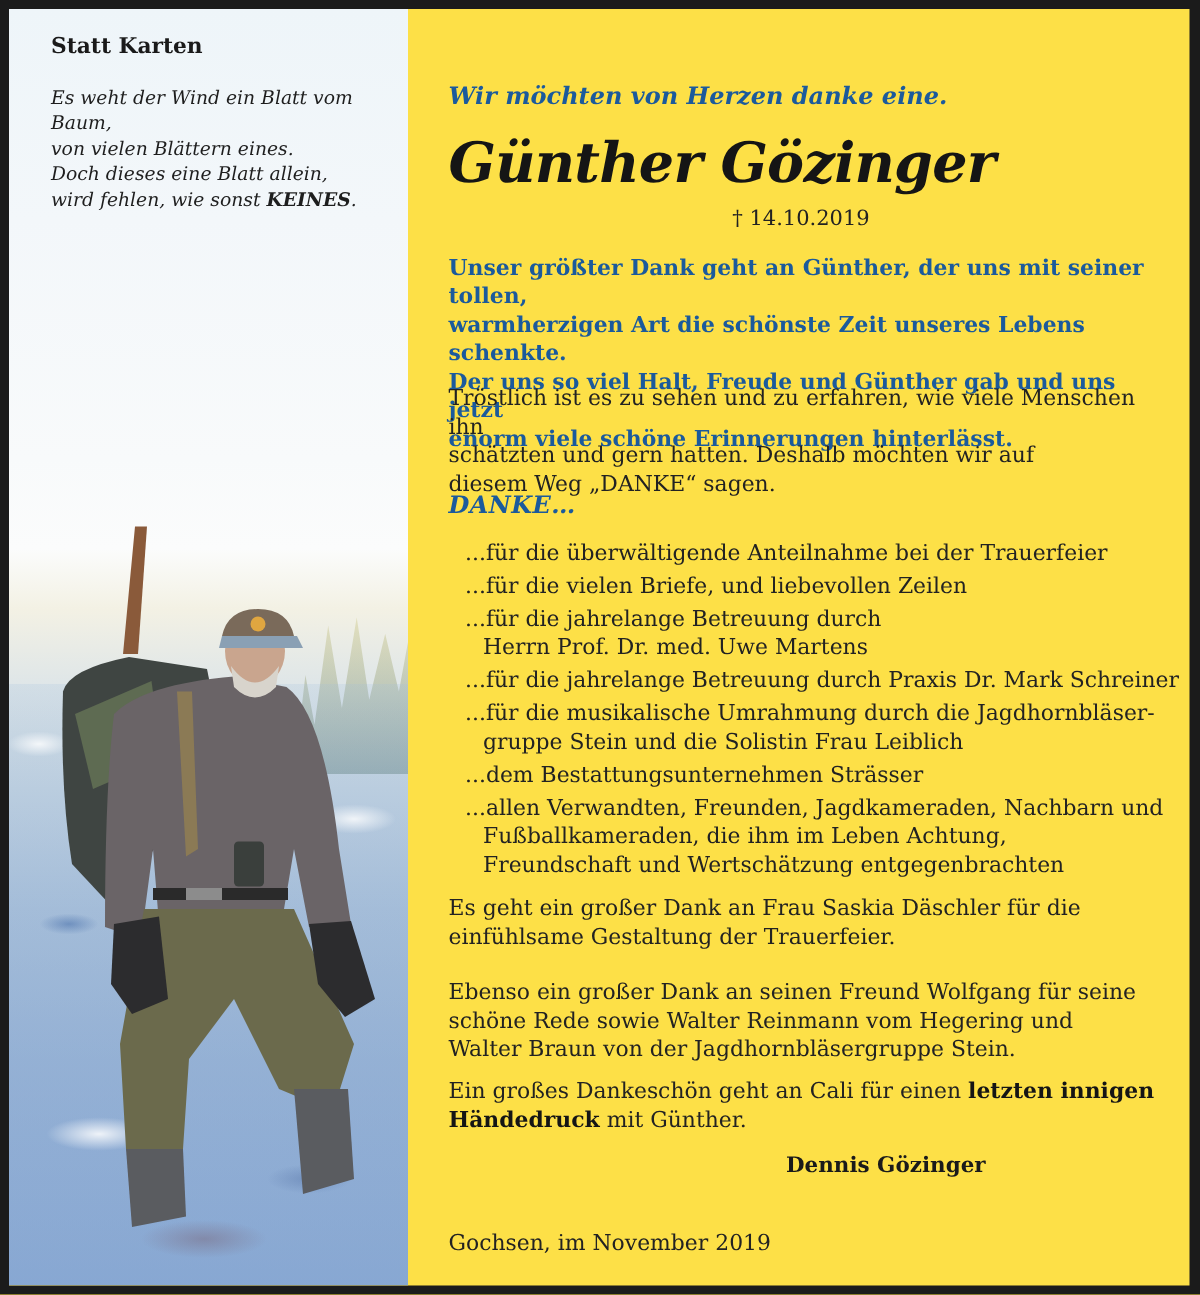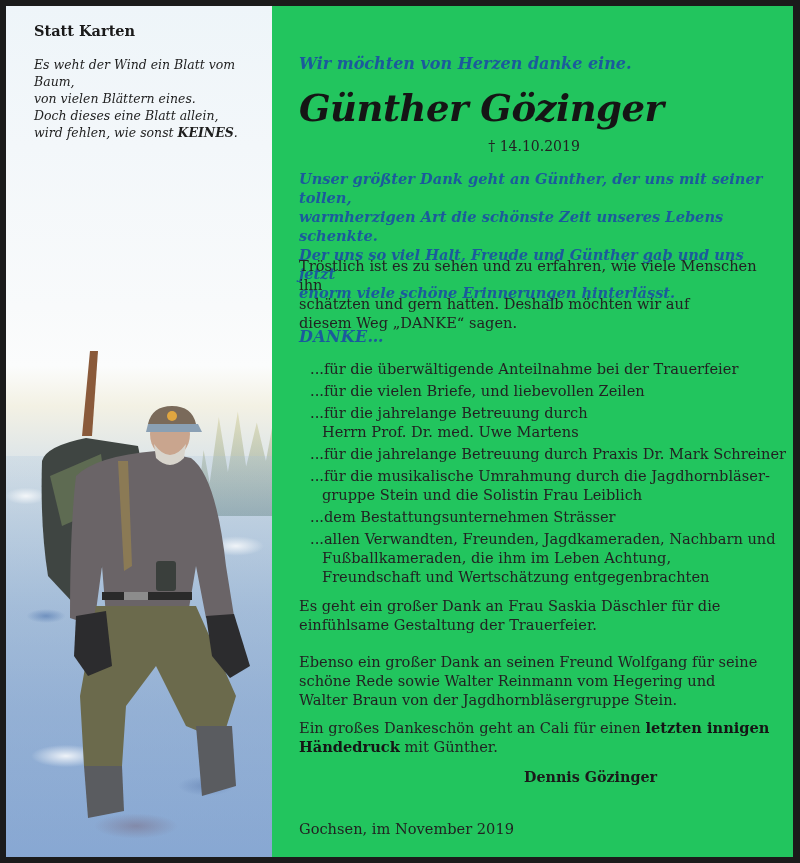--- a/index.html
+++ b/index.html
@@ -3,21 +3,21 @@
 <meta charset="utf-8">
 <style>
   html, body { margin: 0; padding: 0; }
   body {
     width: 800px; height: 863px; background: #1b1b1b;
     position: relative; overflow: hidden;
     font-family: "DejaVu Serif", "Liberation Serif", serif;
   }
   .page {
     position: absolute; left: 6px; top: 6px; width: 787px; height: 851px;
-    background: #22c55e; overflow: hidden;
+    background: #fde047; overflow: hidden;
   }
   
   .photo {
     position: absolute; left: 0; top: 0; width: 266px; height: 851px; overflow: hidden;
     background: linear-gradient(to bottom,
       #eef5f9 0px, #f3f7fa 140px, #f8fafb 300px, #fbfcfc 360px,
       #f3f1e4 400px, #dfe6e8 450px, #c9d7e2 520px, #b4c8dc 600px,
       #a8bfd9 700px, #a5bedb 851px);
   }
   .photo .snow {
@@ -58,21 +58,21 @@
   .name {
     position: absolute; left: 0; width: 470px; top: 80px; text-align: left;
     font-size: 37px; font-weight: bold; font-style: italic; color: #151515; letter-spacing: -0.5px;
   }
   .date {
     position: absolute; left: 0; width: 470px; top: 132px; text-align: center;
     font-size: 14px; color: #222;
   }
   .intro {
     position: absolute; left: 0; top: 163px; width: 480px;
-    font-size: 14.6px; font-weight: bold; font-style: italic; line-height: 19px;
+    font-size: 14.6px; font-weight: bold; line-height: 19px;
   }
   .body-text { font-size: 14.6px; line-height: 19px; color: #222; }
   .p1 { position: absolute; left: 0; top: 250px; width: 480px; }
   .danke-head {
     position: absolute; left: 0; top: 321px;
     font-size: 16px; font-weight: bold; font-style: italic; letter-spacing: 0.3px; text-align: right;
   }
   .danke-list { position: absolute; left: 0; top: 342px; width: 480px; margin: 11px; padding: 0; list-style: none; }
   .danke-list li { margin: 0 0 3px 0; padding-left: 0; }
   .danke-list .cont { display: block; padding-left: 12px; }

